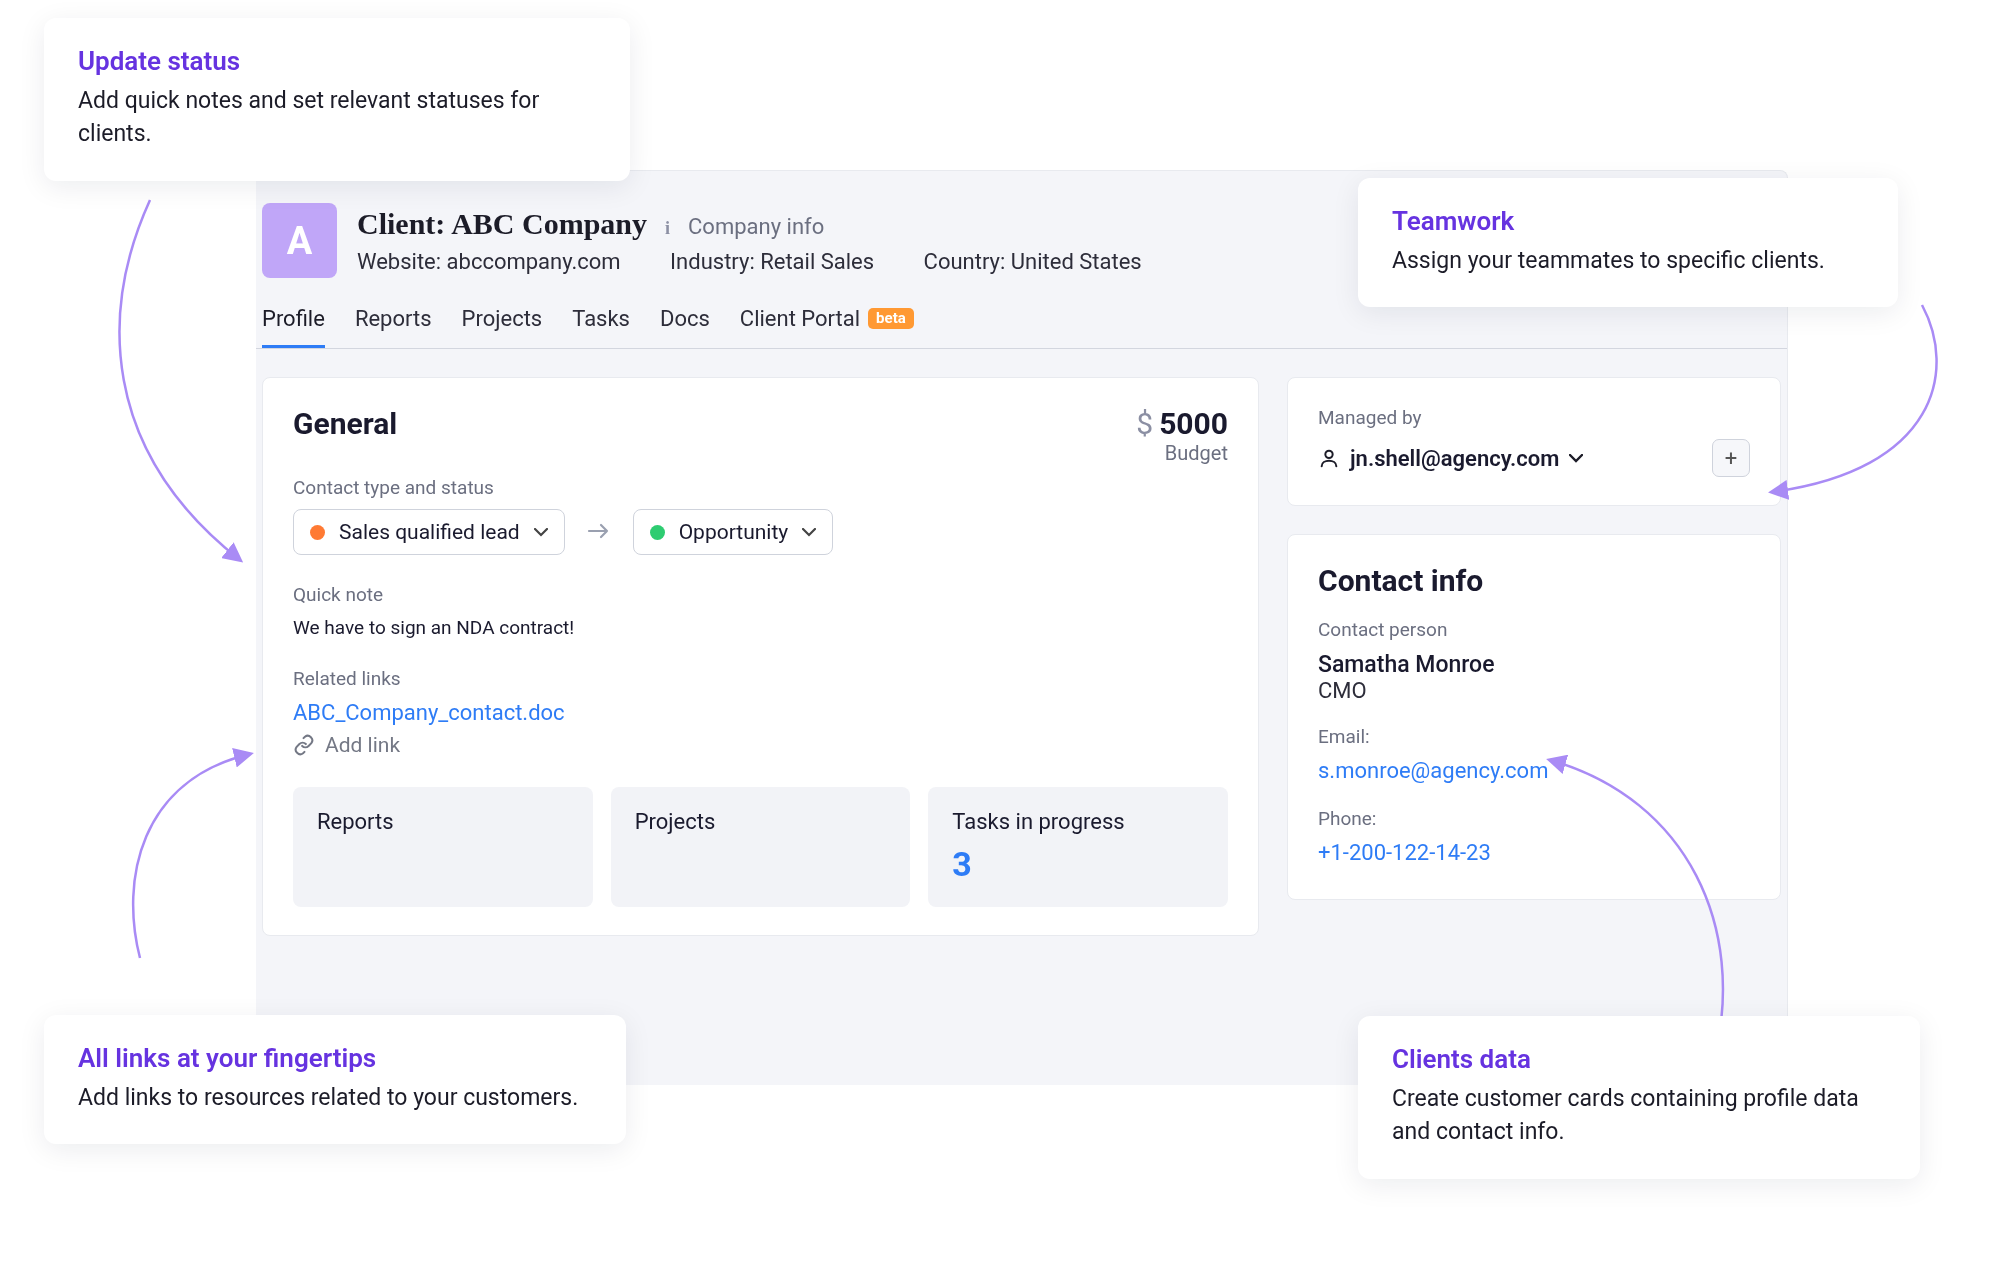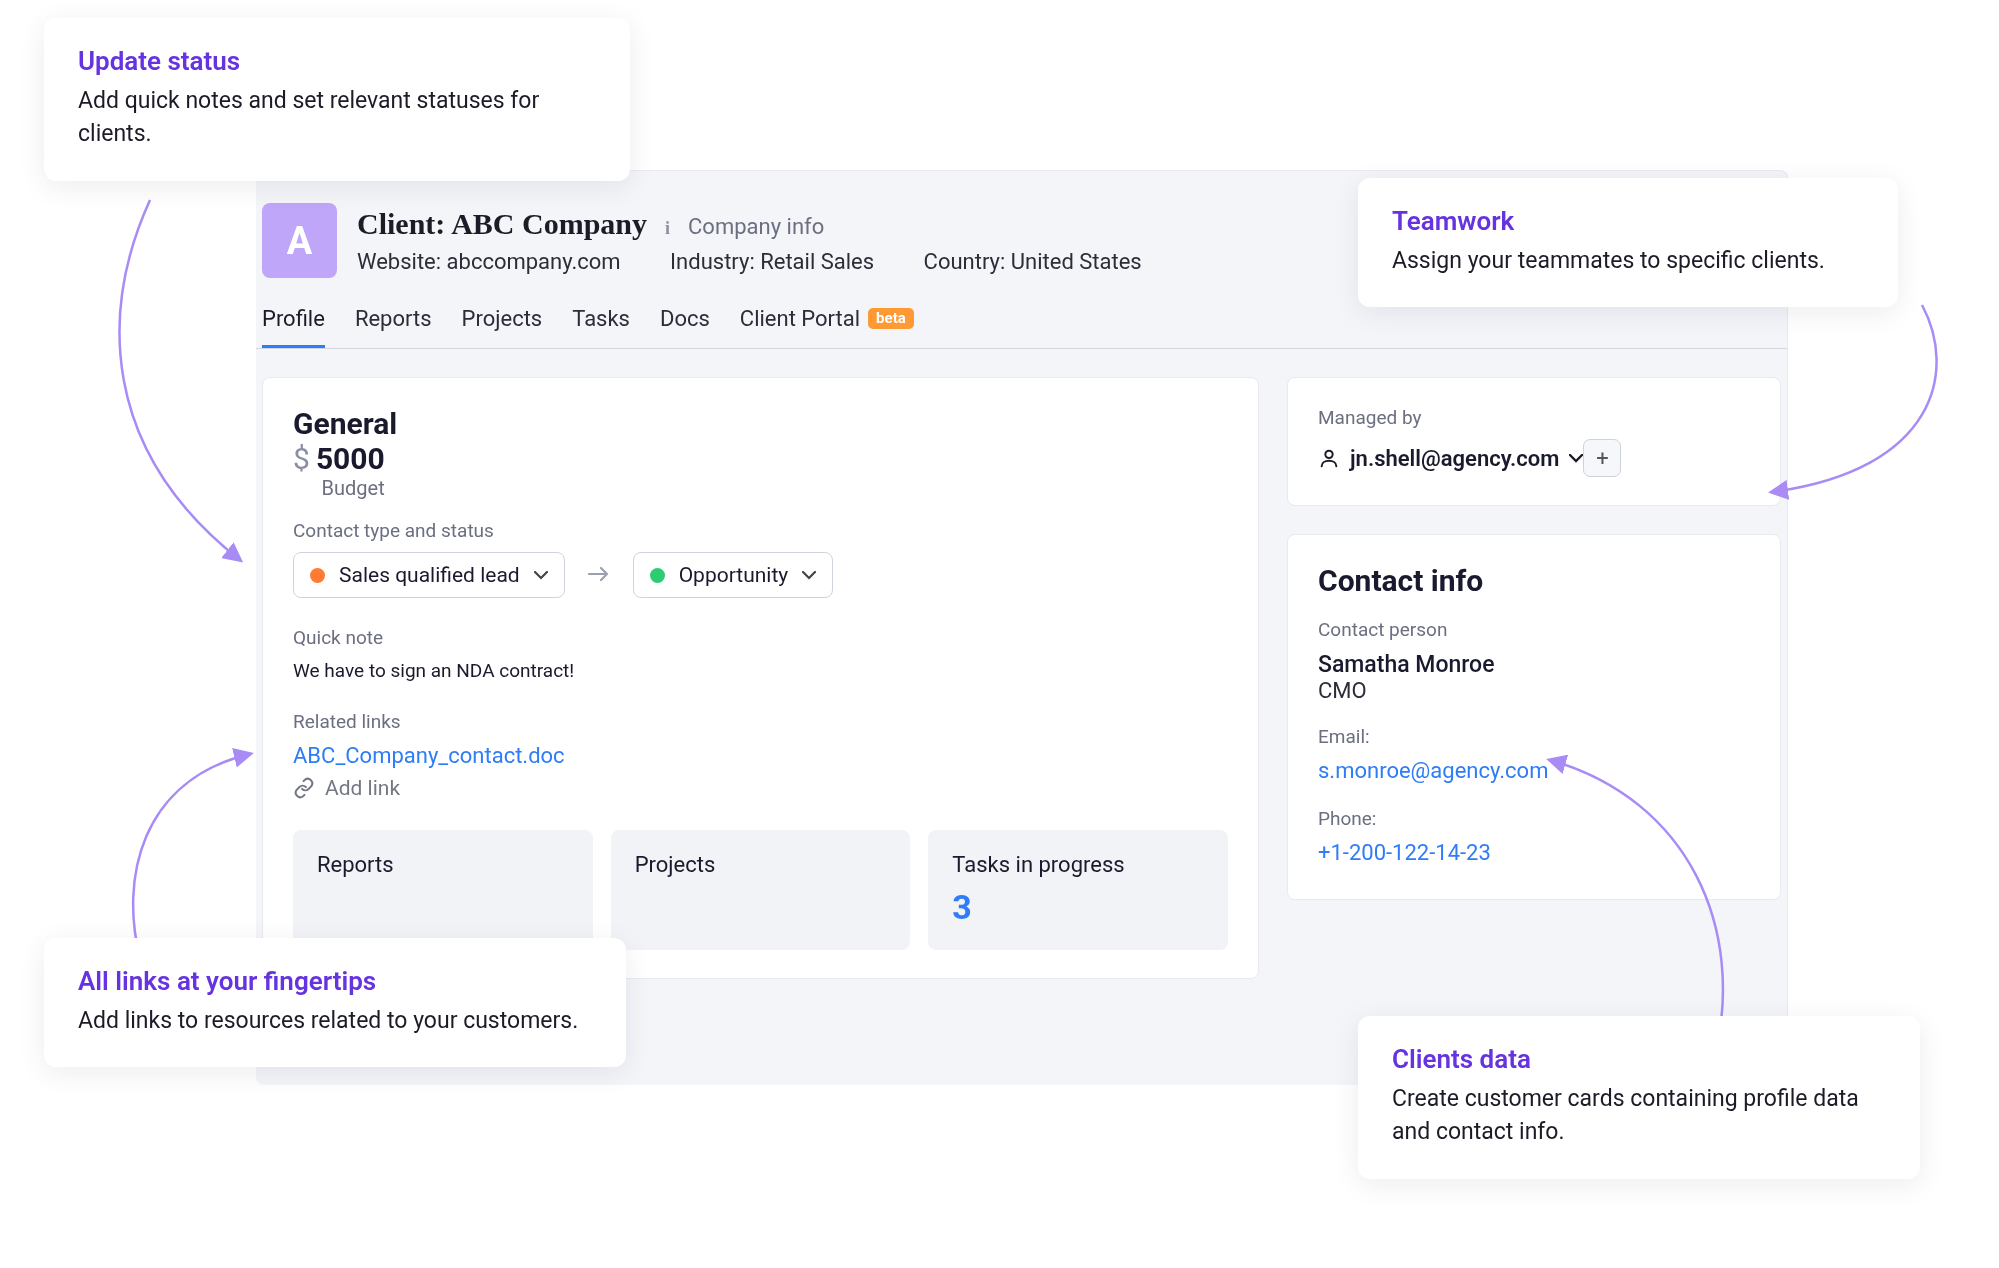--- a/index.html
+++ b/index.html
@@ -102,22 +102,21 @@
 
   .card {
     background: #fff;
     border: 1px solid #E8EAEF;
     border-radius: 8px;
     padding: 28px 30px;
   }
 
   .general-head {
     display: flex; justify-content: space-between; align-items: flex-start;
-    margin-bottom: 19px;
-    flex-direction: column;
+    margin-bottom: 11px;
   }
   .card-title { font-size: 30px; font-weight: 700; }
   .budget-col { text-align: right; }
   .budget-val { font-size: 30px; font-weight: 700; }
   .budget-val .dollar { color: #8b8fa3; font-weight: 400; margin-right: 6px; }
   .budget-lbl { color: #6b6f80; font-size: 20px; }
 
   .field-label {
     font-size: 19px;
     color: #6b6f80;
@@ -158,21 +157,21 @@
     background: #F2F3F7;
     border-radius: 8px;
     padding: 22px 24px;
     flex: 1;
     min-height: 120px;
   }
   .stat-title { font-size: 22px; margin-bottom: 10px; }
   .stat-num { font-size: 34px; font-weight: 700; color: #2E7CF6; }
 
   .managed-label { font-size: 19px; color: #6b6f80; margin-bottom: 10px; }
-  .managed-row { display: flex; align-items: center; justify-content: flex-start; }
+  .managed-row { display: flex; align-items: center; justify-content: space-between; }
   .manager {
     display: flex; align-items: center; gap: 10px;
     font-size: 22px; font-weight: 600;
   }
   .person-icon svg { display: block; }
   .plus-btn {
     width: 38px; height: 38px;
     border: 1px solid #cfd3dc;
     border-radius: 7px;
     background: #F6F7FA;
@@ -202,21 +201,21 @@
     margin-bottom: 8px;
   }
   .callout p {
     font-size: 23px;
     line-height: 1.45;
     color: #1c1c28;
   }
 
   .c-update { left: 44px; top: 18px; width: 586px; }
   .c-teamwork { left: 1358px; top: 178px; width: 540px; }
-  .c-links { left: 44px; top: 938px; width: 582px; }
+  .c-links { left: 44px; top: 1015px; width: 582px; }
   .c-clients { left: 1358px; top: 1016px; width: 562px; }
 
   .arrow-svg { position: absolute; z-index: 5; pointer-events: none; }
 </style>
 </head>
 <body>
 
 <div class="callout c-update">
   <h3>Update status</h3>
   <p>Add quick notes and set relevant statuses for clients.</p>

